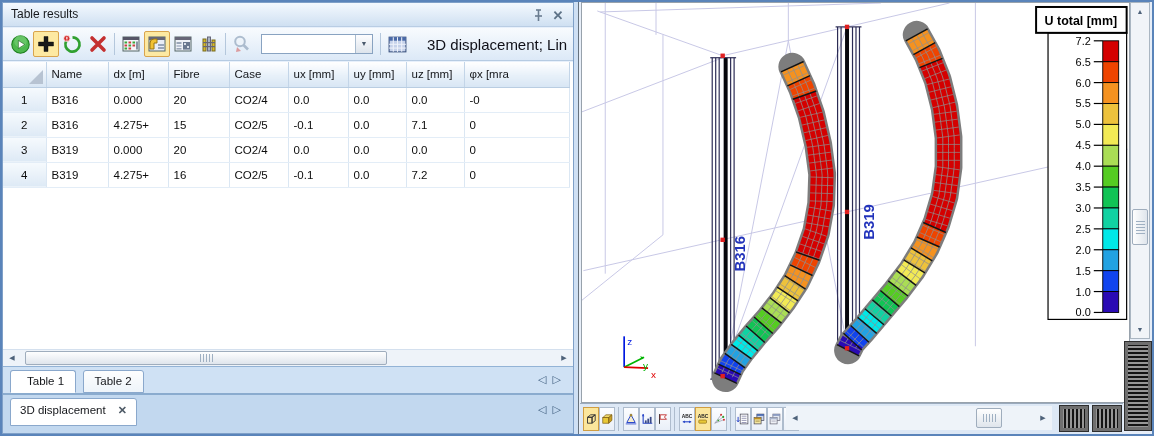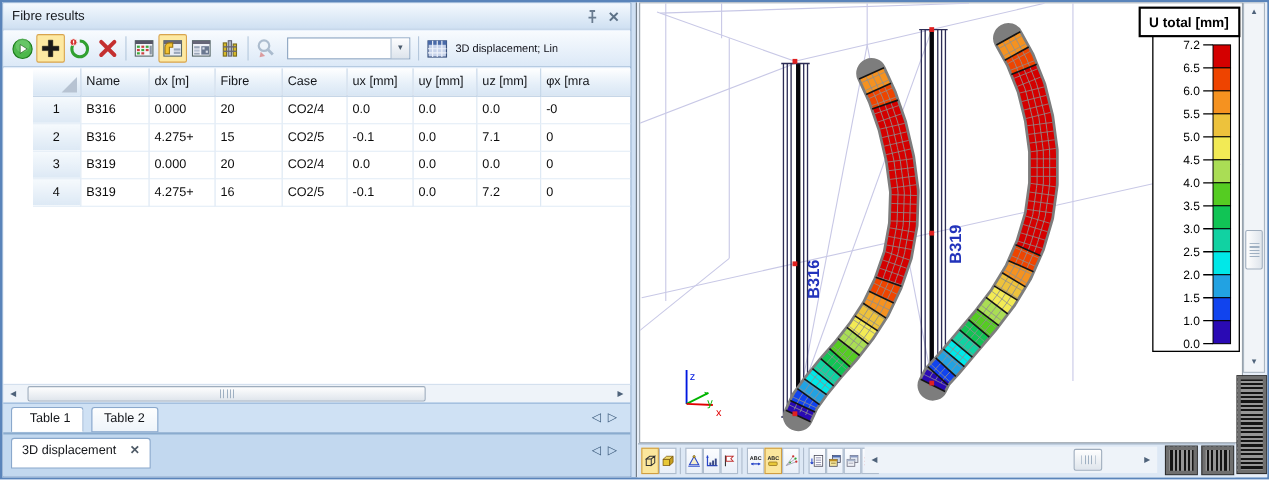--- a/index.html
+++ b/index.html
@@ -13,23 +13,23 @@
   .titlebar .winbtn { position:absolute; top:3px; width:18px; height:18px; display:flex; align-items:center; justify-content:center; color:#5d7287; cursor:default; }
   .titlebar .pinbtn { right:26px; }
   .titlebar .xbtn { right:6px; font-size:13px; font-weight:bold; }
 
   .toolbar { position:absolute; left:0; top:25px; width:100%; height:33px; background:linear-gradient(#f8fbfe,#dcе9f7); background:linear-gradient(#f8fbfe,#dce9f7); border-bottom:1px solid #b6cbe2; display:flex; align-items:center; padding:0 4px; }
   .tbtn { width:26px; height:26px; display:flex; align-items:center; justify-content:center; border:1px solid transparent; border-radius:2px; }
   .tbtn.sel { background:#fde9a2; border-color:#d8a44e; }
   .tsep { width:1px; height:22px; background:#b4c7dc; margin:0 3px; }
   .combo { position:relative; width:112px; height:20px; background:#fff; border:1px solid #89a3c1; margin-left:6px; font-size:11px; line-height:18px; padding-left:4px; color:#222; }
   .combo .drop { position:absolute; right:0; top:0; width:17px; height:18px; background:linear-gradient(#fdfdfe,#dde4ec); border-left:1px solid #a9bccf; font-size:7px; color:#4a5a6c; display:flex; align-items:center; justify-content:center; }
-  .viewlabel { margin-left:4px; font-size:10px; color:#101018; white-space:nowrap; overflow:hidden; }
-
-  .tablewrap { position:absolute; left:0; top:59px; width:100%; height:287px; background:#fff; overflow:hidden;padding-left:27px; }
+  .viewlabel { margin-left:17px; font-size:15px; color:#101018; white-space:nowrap; overflow:hidden; }
+
+  .tablewrap { position:absolute; left:0; top:59px; width:100%; height:287px; background:#fff; overflow:hidden; }
   table.results { border-collapse:collapse; table-layout:fixed; width:566px; font-size:11.5px; }
   table.results th, table.results td { height:25px; padding:0 5px; overflow:hidden; white-space:nowrap; }
   table.results th { background:linear-gradient(#ffffff,#e7f0f9 55%,#d8e6f4); border-right:1px solid #c3d5e8; border-bottom:1px solid #b9cde2; font-weight:normal; text-align:left; color:#14161a; }
   table.results td { border-right:1px solid #dbe7f3; border-bottom:1px solid #e3edf7; color:#0c0c0c; }
   td.rownum { background:linear-gradient(#f6fafd,#dde9f5); text-align:center; border-right:1px solid #b9cde2; color:#14161a; }
   th.corner { position:relative; background:linear-gradient(#f6fafd,#dde9f5); }
   th.corner .tri { position:absolute; right:3px; bottom:3px; width:0; height:0; border-left:14px solid transparent; border-bottom:14px solid #b7c3d2; }
   .al-r { text-align:left; }
 
   .hscroll { position:absolute; left:0; top:346px; width:100%; height:17px; background:#eef3f9; border-top:1px solid #d4e0ee; }
@@ -71,21 +71,21 @@
   .hthumb2 { position:absolute; left:190px; top:2px; width:26px; height:20px; background:linear-gradient(#fefefe,#dfe5ec); border:1px solid #9fadbd; border-radius:2px; display:flex; align-items:center; justify-content:center; }
 </style>
 </head>
 <body>
 
 <div id="root">
 
   <div class="left-panel">
 
     <div class="titlebar">
-      <span class="tl">Fibre results</span>
+      <span class="tl">Table results</span>
       <span class="winbtn pinbtn">
         <svg width="13" height="14" viewBox="0 0 13 14">
             <g stroke="#6a7c90" stroke-width="1.6" fill="none">
               <path d="M4 2h5"></path>
               <path d="M6.5 2v6"></path>
               <path d="M3 8h7"></path>
               <path d="M6.5 8v5"></path>
             </g>
           </svg>
       </span>

